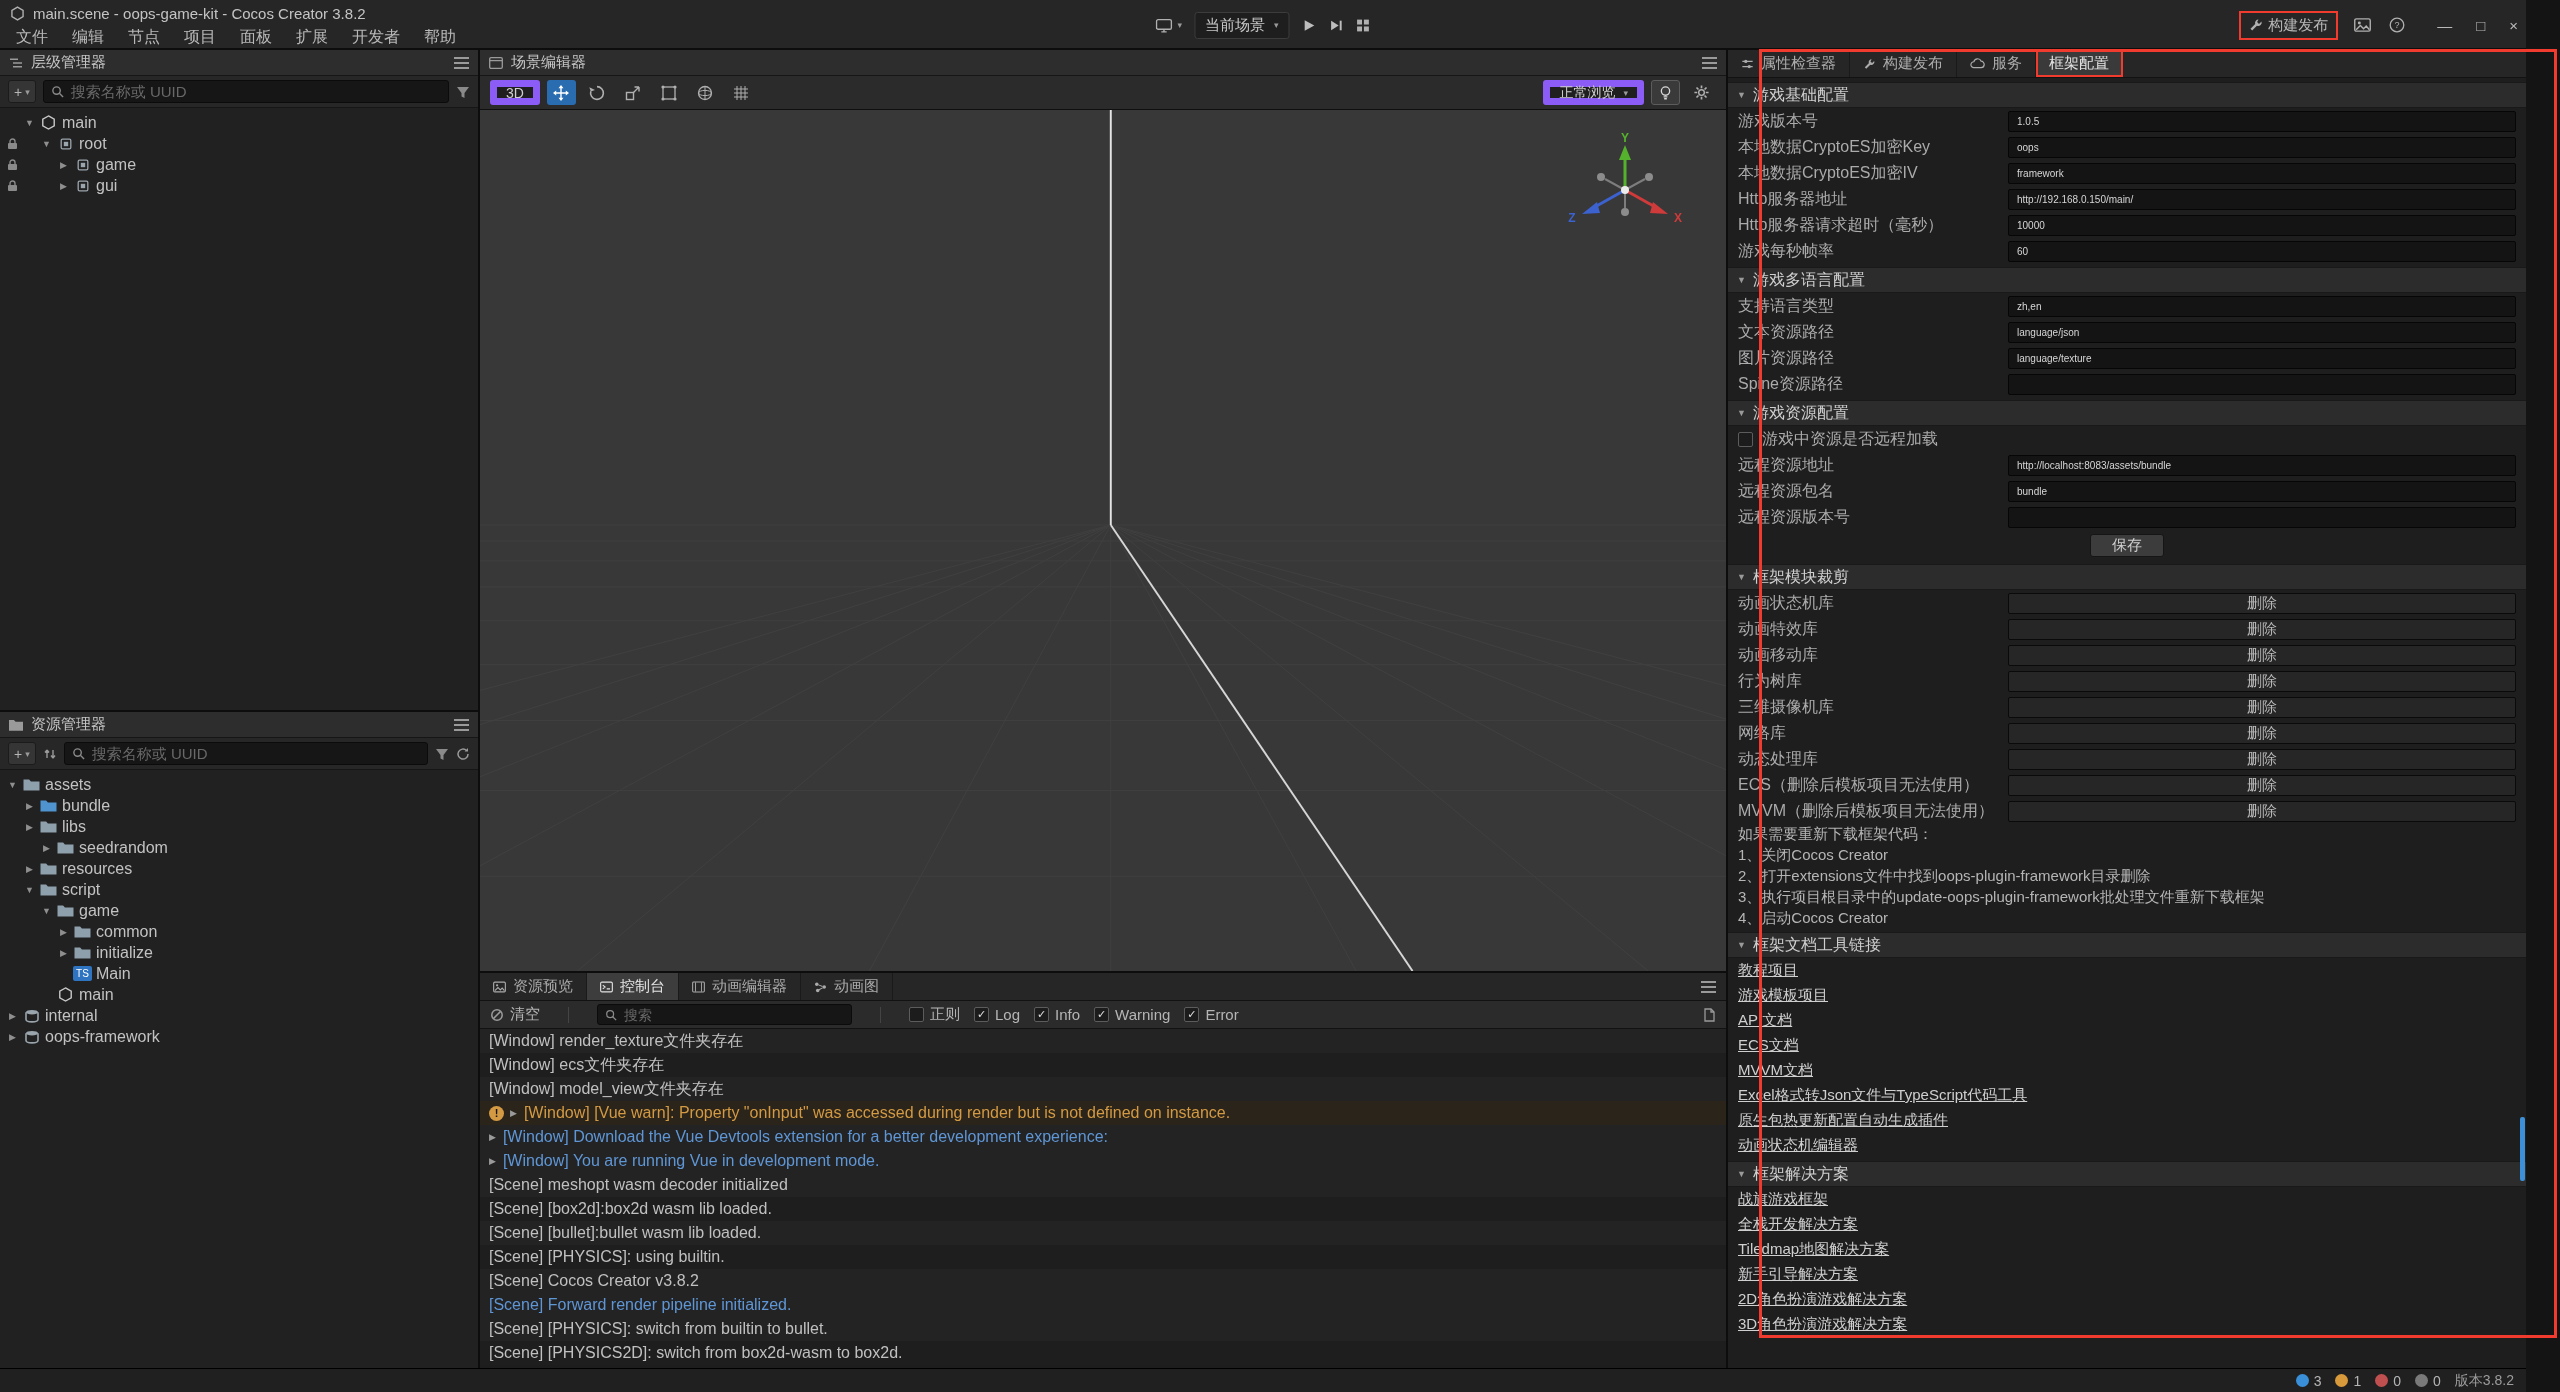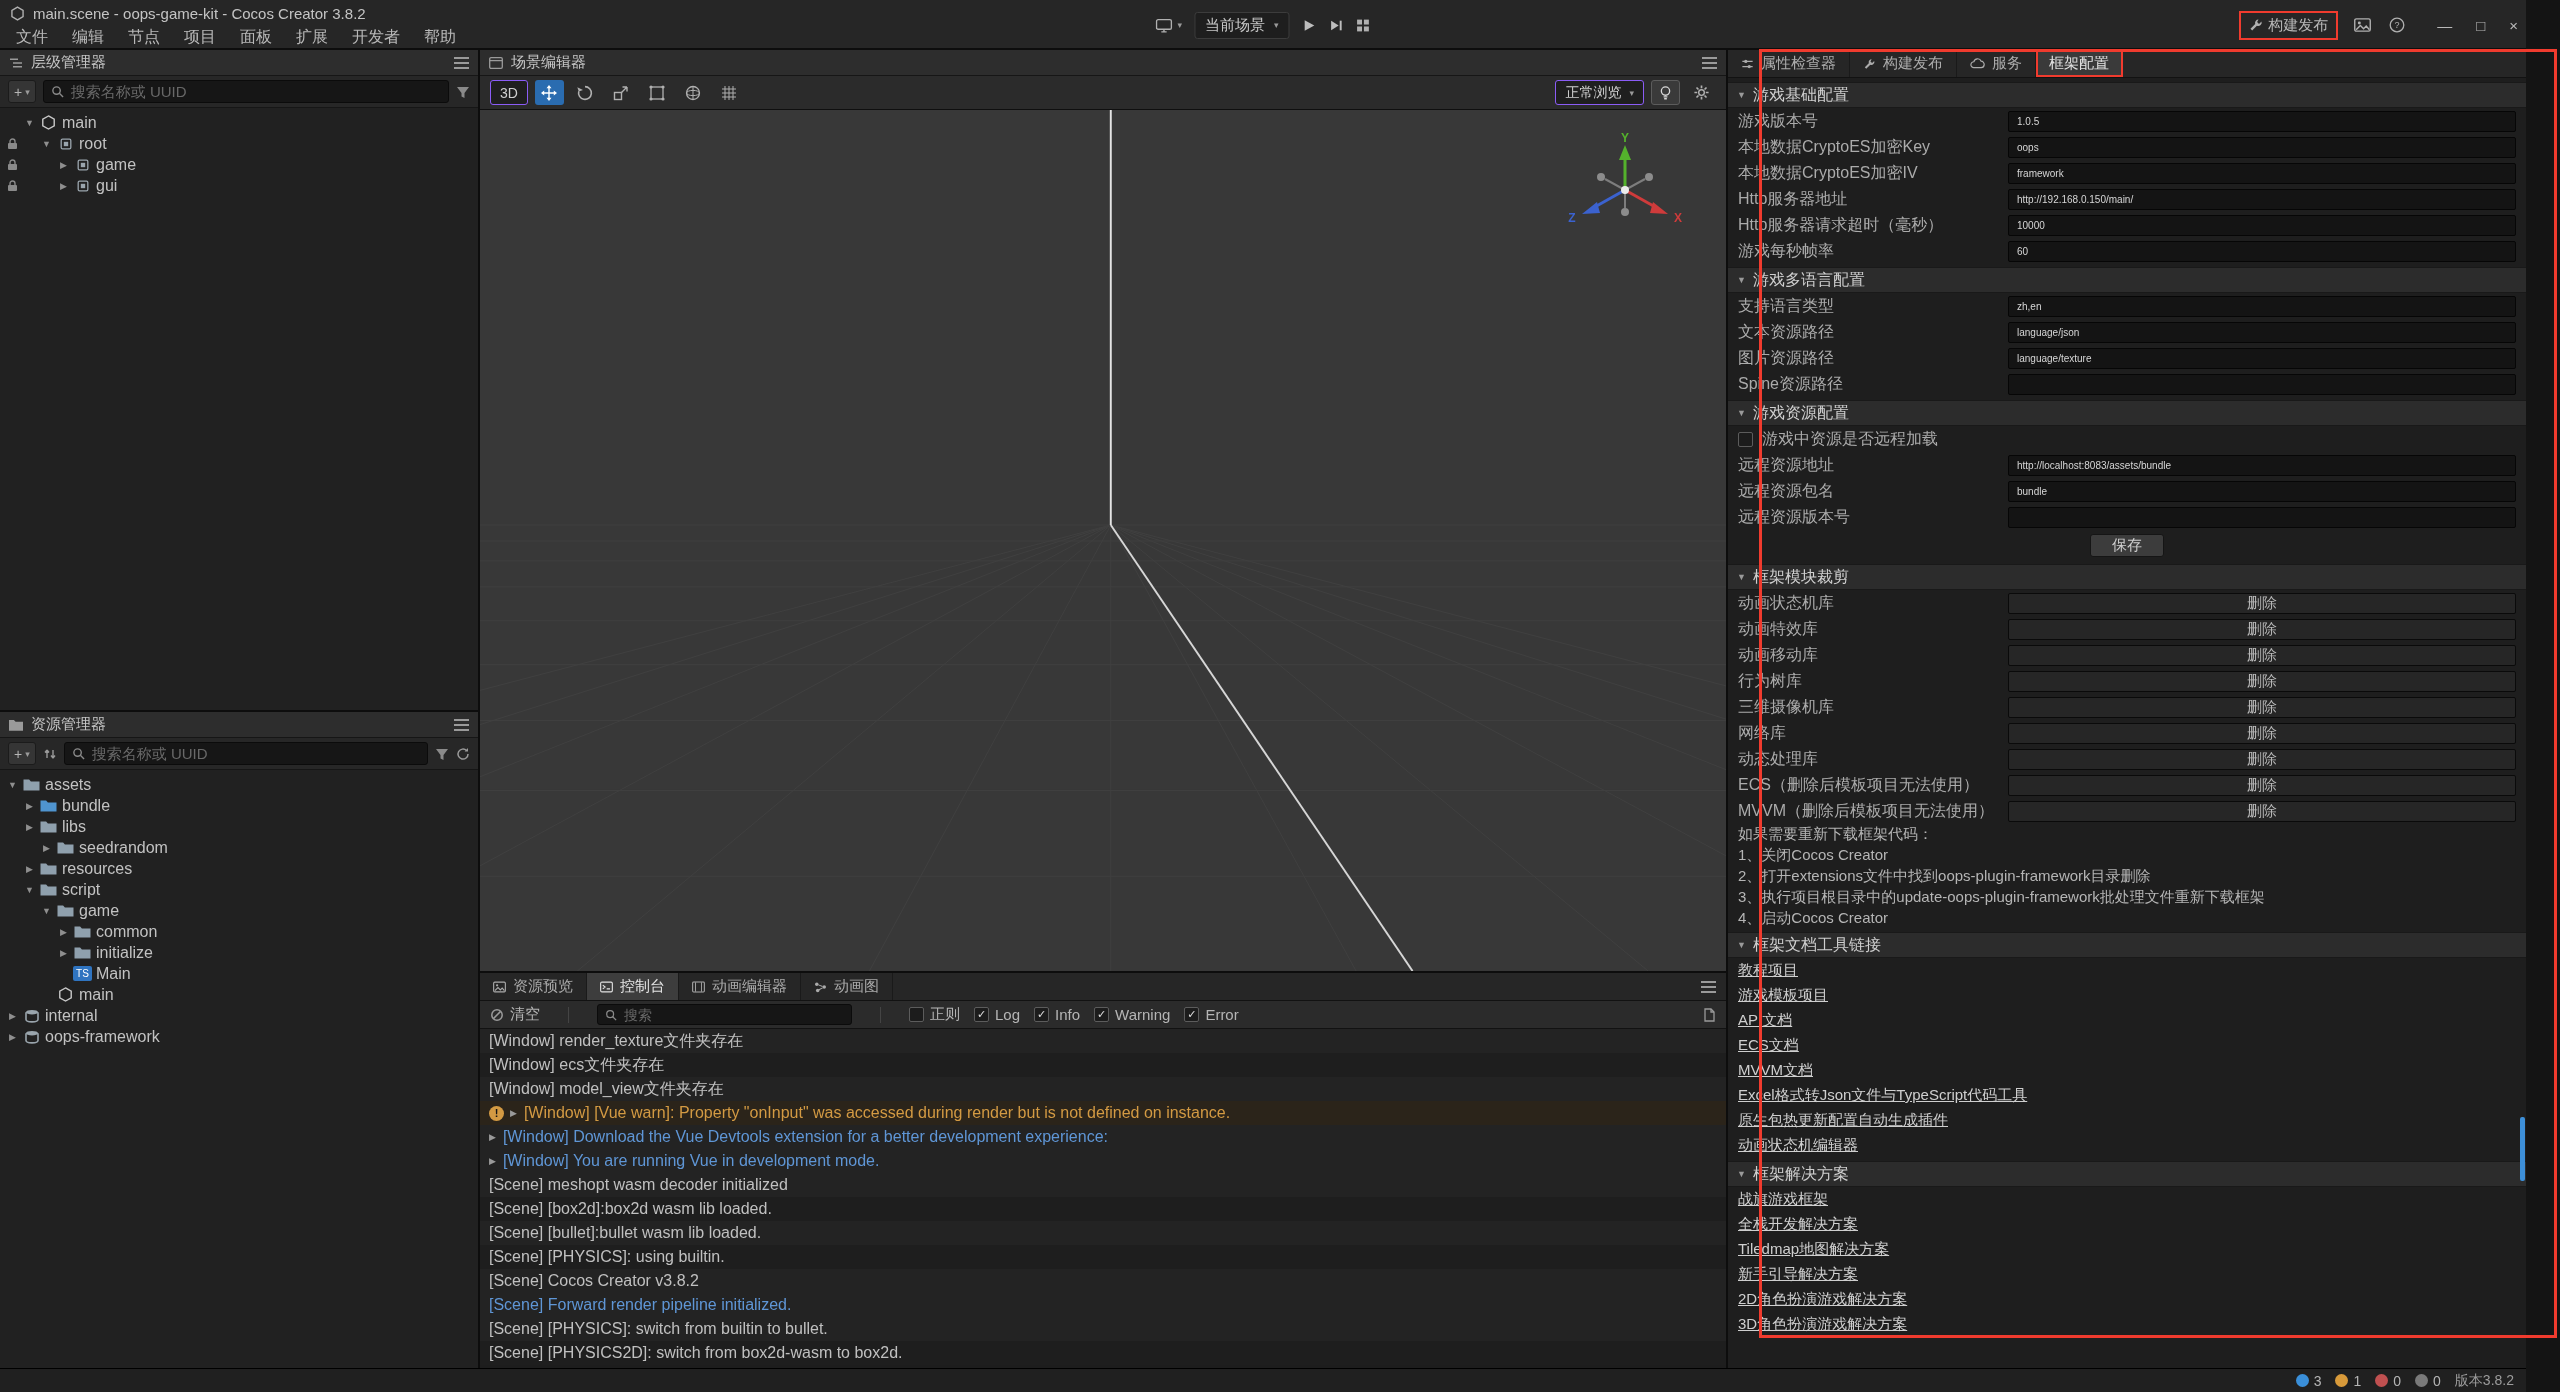--- a/index.html
+++ b/index.html
@@ -41,21 +41,21 @@
 .tree{flex:1;overflow:hidden;background:#212121;padding-top:4px}
 .tree-row{height:21px;display:flex;align-items:center;font-size:16px;color:#c2c2c2;padding-left:4px;white-space:nowrap}
 .tree-arrow{width:17px;flex:none;font-size:9px;color:#8f8f8f;text-align:center}
 .tree-icon{width:21px;flex:none;display:flex;justify-content:center;align-items:center}
 .lock-slot{width:17px;flex:none;display:flex;justify-content:center;align-items:center}
 .tree-label{padding-left:3px}
 .ts-badge{width:19px;height:15px;background:#2f74c0;color:#fff;font-size:10px;font-weight:normal;display:inline-flex;align-items:center;justify-content:center;border-radius:2px}
 
 .scene-panel{flex:1;min-height:0}
 .scene-toolbar{flex:none;height:34px;background:#2b2b2b;border-bottom:1px solid #0f0f0f;display:flex;align-items:center;gap:7px;padding:0 10px}
-.chip{height:25px;padding:0 9px;background:#1f1f1f;border:1px solid #8b5cf6;border-radius:3px;display:flex;align-items:center;gap:8px;font-size:14px;color:#cfcfcf}
+.chip{height:25px;padding:0 9px;background:#1f1f1f;border:7px solid #8b5cf6;border-radius:3px;display:flex;align-items:center;gap:8px;font-size:14px;color:#cfcfcf}
 .icon-btn{width:29px;height:25px;border-radius:3px;display:flex;align-items:center;justify-content:center;color:#b0b0b0}
 .icon-btn.active{background:#2a6cb0;color:#fff}
 .icon-btn.outlined{background:#3a3a3a;border:1px solid #5c5c5c;color:#d8d8d8}
 .tb-spacer{flex:1}
 .viewport{flex:1;position:relative;min-height:0;background:#383838;overflow:hidden}
 .viewport>svg.grid{position:absolute;inset:0;width:100%;height:100%}
 .gizmo{position:absolute;top:22px;right:36px}
 
 .console-panel{flex:none;height:397px;border-top:2px solid #0d0d0d}
 .console-tabs{flex:none;height:28px;background:#262626;border-bottom:1px solid #121212;display:flex;align-items:stretch}

